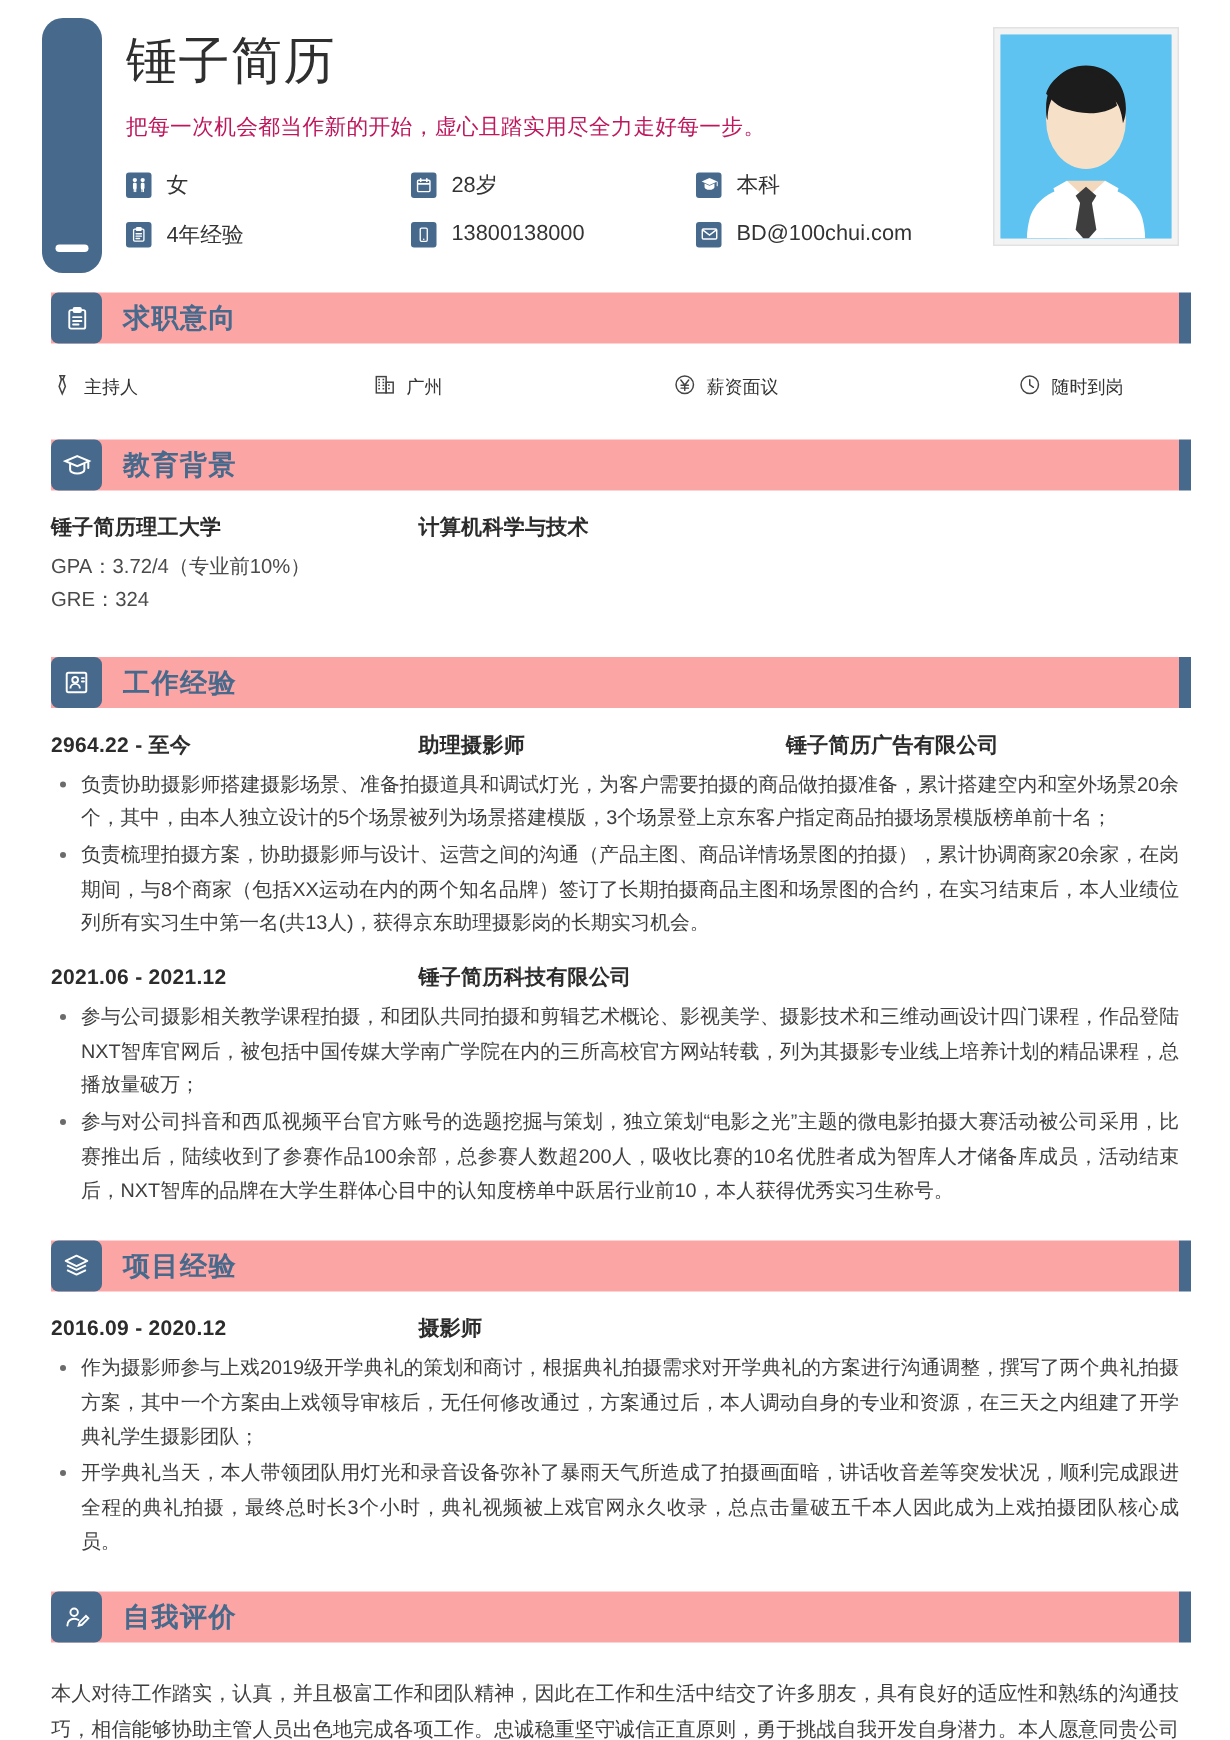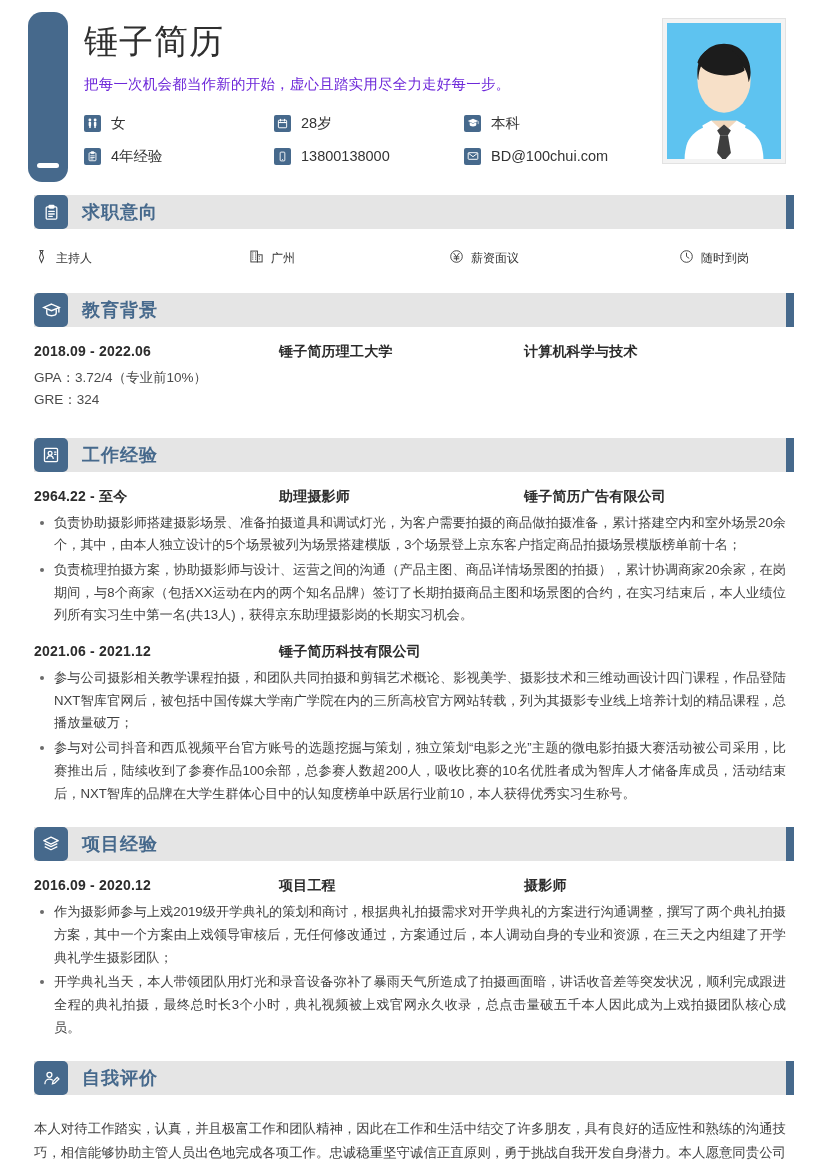--- a/index.html
+++ b/index.html
@@ -59,21 +59,21 @@
     font-size: 34px;
     font-weight: 400;
     color: #2f2f2f;
     letter-spacing: 1px;
     line-height: 1.25;
   }
 
   .tagline {
     margin-top: 12px;
     font-size: 14.5px;
-    color: #6d28d9;
+    color: #be185d;
     letter-spacing: 0.2px;
   }
 
   .facts {
     margin-top: 20px;
     display: grid;
     grid-template-columns: 190px 190px 1fr;
     row-gap: 14px;
   }
 
@@ -113,21 +113,21 @@
     height: 100%;
     background: #5ec3f0;
     overflow: hidden;
   }
 
   
   .sec-head {
     position: relative;
     margin: 0 34px 0 34px;
     height: 34px;
-    background: #e5e5e5;
+    background: #fca5a5;
     display: flex;
     align-items: center;
   }
   .sec-head::after {
     content: "";
     position: absolute;
     right: -8px;
     top: 0;
     width: 8px;
     height: 100%;
@@ -390,21 +390,20 @@
         <path d="M8 2.6 14.6 5.4 8 8.2 1.4 5.4z"></path>
         <path d="M4 6.9v3.3c0 1.2 1.8 2.2 4 2.2s4-1 4-2.2V6.9"></path>
         <path d="M14.2 5.7v3.6" stroke-linecap="round"></path>
       </svg>
     </div>
     <div class="sec-title">教育背景</div>
   </div>
 
   <div class="sec-body">
     <div class="entry-head">
-      <span>2018.09 - 2022.06</span>
       <span>锤子简历理工大学</span>
       <span>计算机科学与技术</span>
     </div>
     <div class="sub-lines">
       <div>GPA：3.72/4（专业前10%）</div>
       <div>GRE：324</div>
     </div>
   </div>
 
   <div class="gap-lg"></div>
@@ -459,21 +458,20 @@
         <path d="M2.4 7.6 8 10.3l5.6-2.7"></path>
         <path d="M2.4 10.4 8 13.1l5.6-2.7"></path>
       </svg>
     </div>
     <div class="sec-title">项目经验</div>
   </div>
 
   <div class="sec-body">
     <div class="entry-head">
       <span>2016.09 - 2020.12</span>
-      <span>项目工程</span>
       <span>摄影师</span>
     </div>
     <ul class="bullets">
       <li>作为摄影师参与上戏2019级开学典礼的策划和商讨，根据典礼拍摄需求对开学典礼的方案进行沟通调整，撰写了两个典礼拍摄方案，其中一个方案由上戏领导审核后，无任何修改通过，方案通过后，本人调动自身的专业和资源，在三天之内组建了开学典礼学生摄影团队；</li>
       <li>开学典礼当天，本人带领团队用灯光和录音设备弥补了暴雨天气所造成了拍摄画面暗，讲话收音差等突发状况，顺利完成跟进全程的典礼拍摄，最终总时长3个小时，典礼视频被上戏官网永久收录，总点击量破五千本人因此成为上戏拍摄团队核心成员。</li>
     </ul>
   </div>
 
   <div class="gap-md"></div>
 

